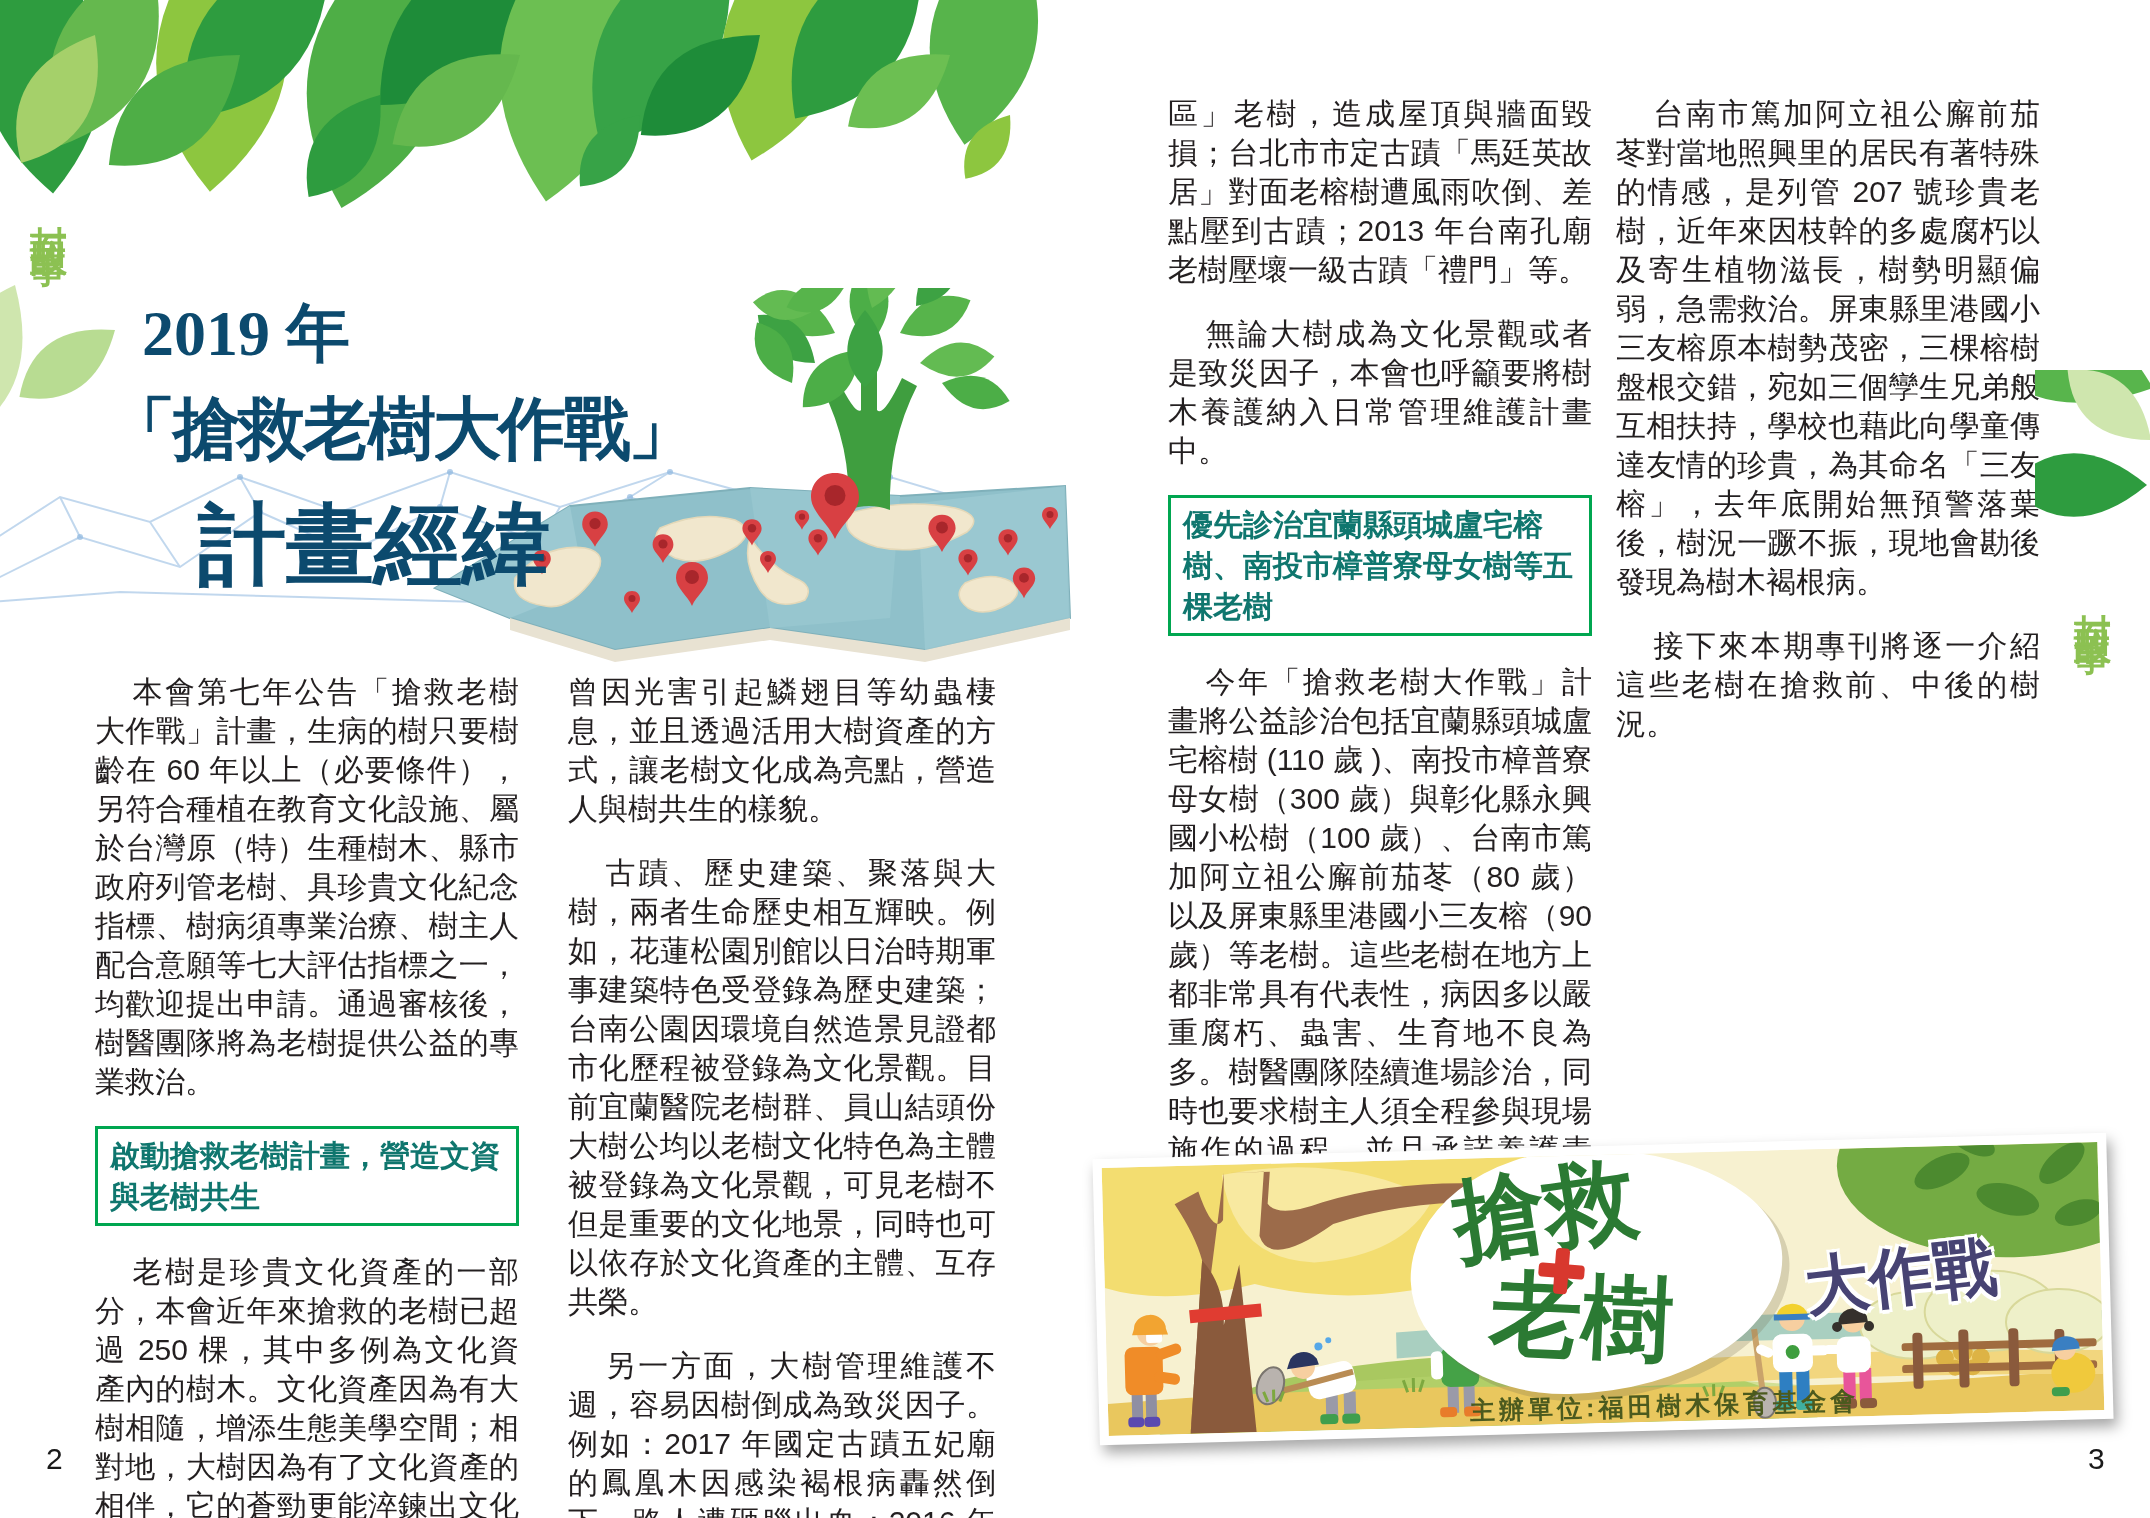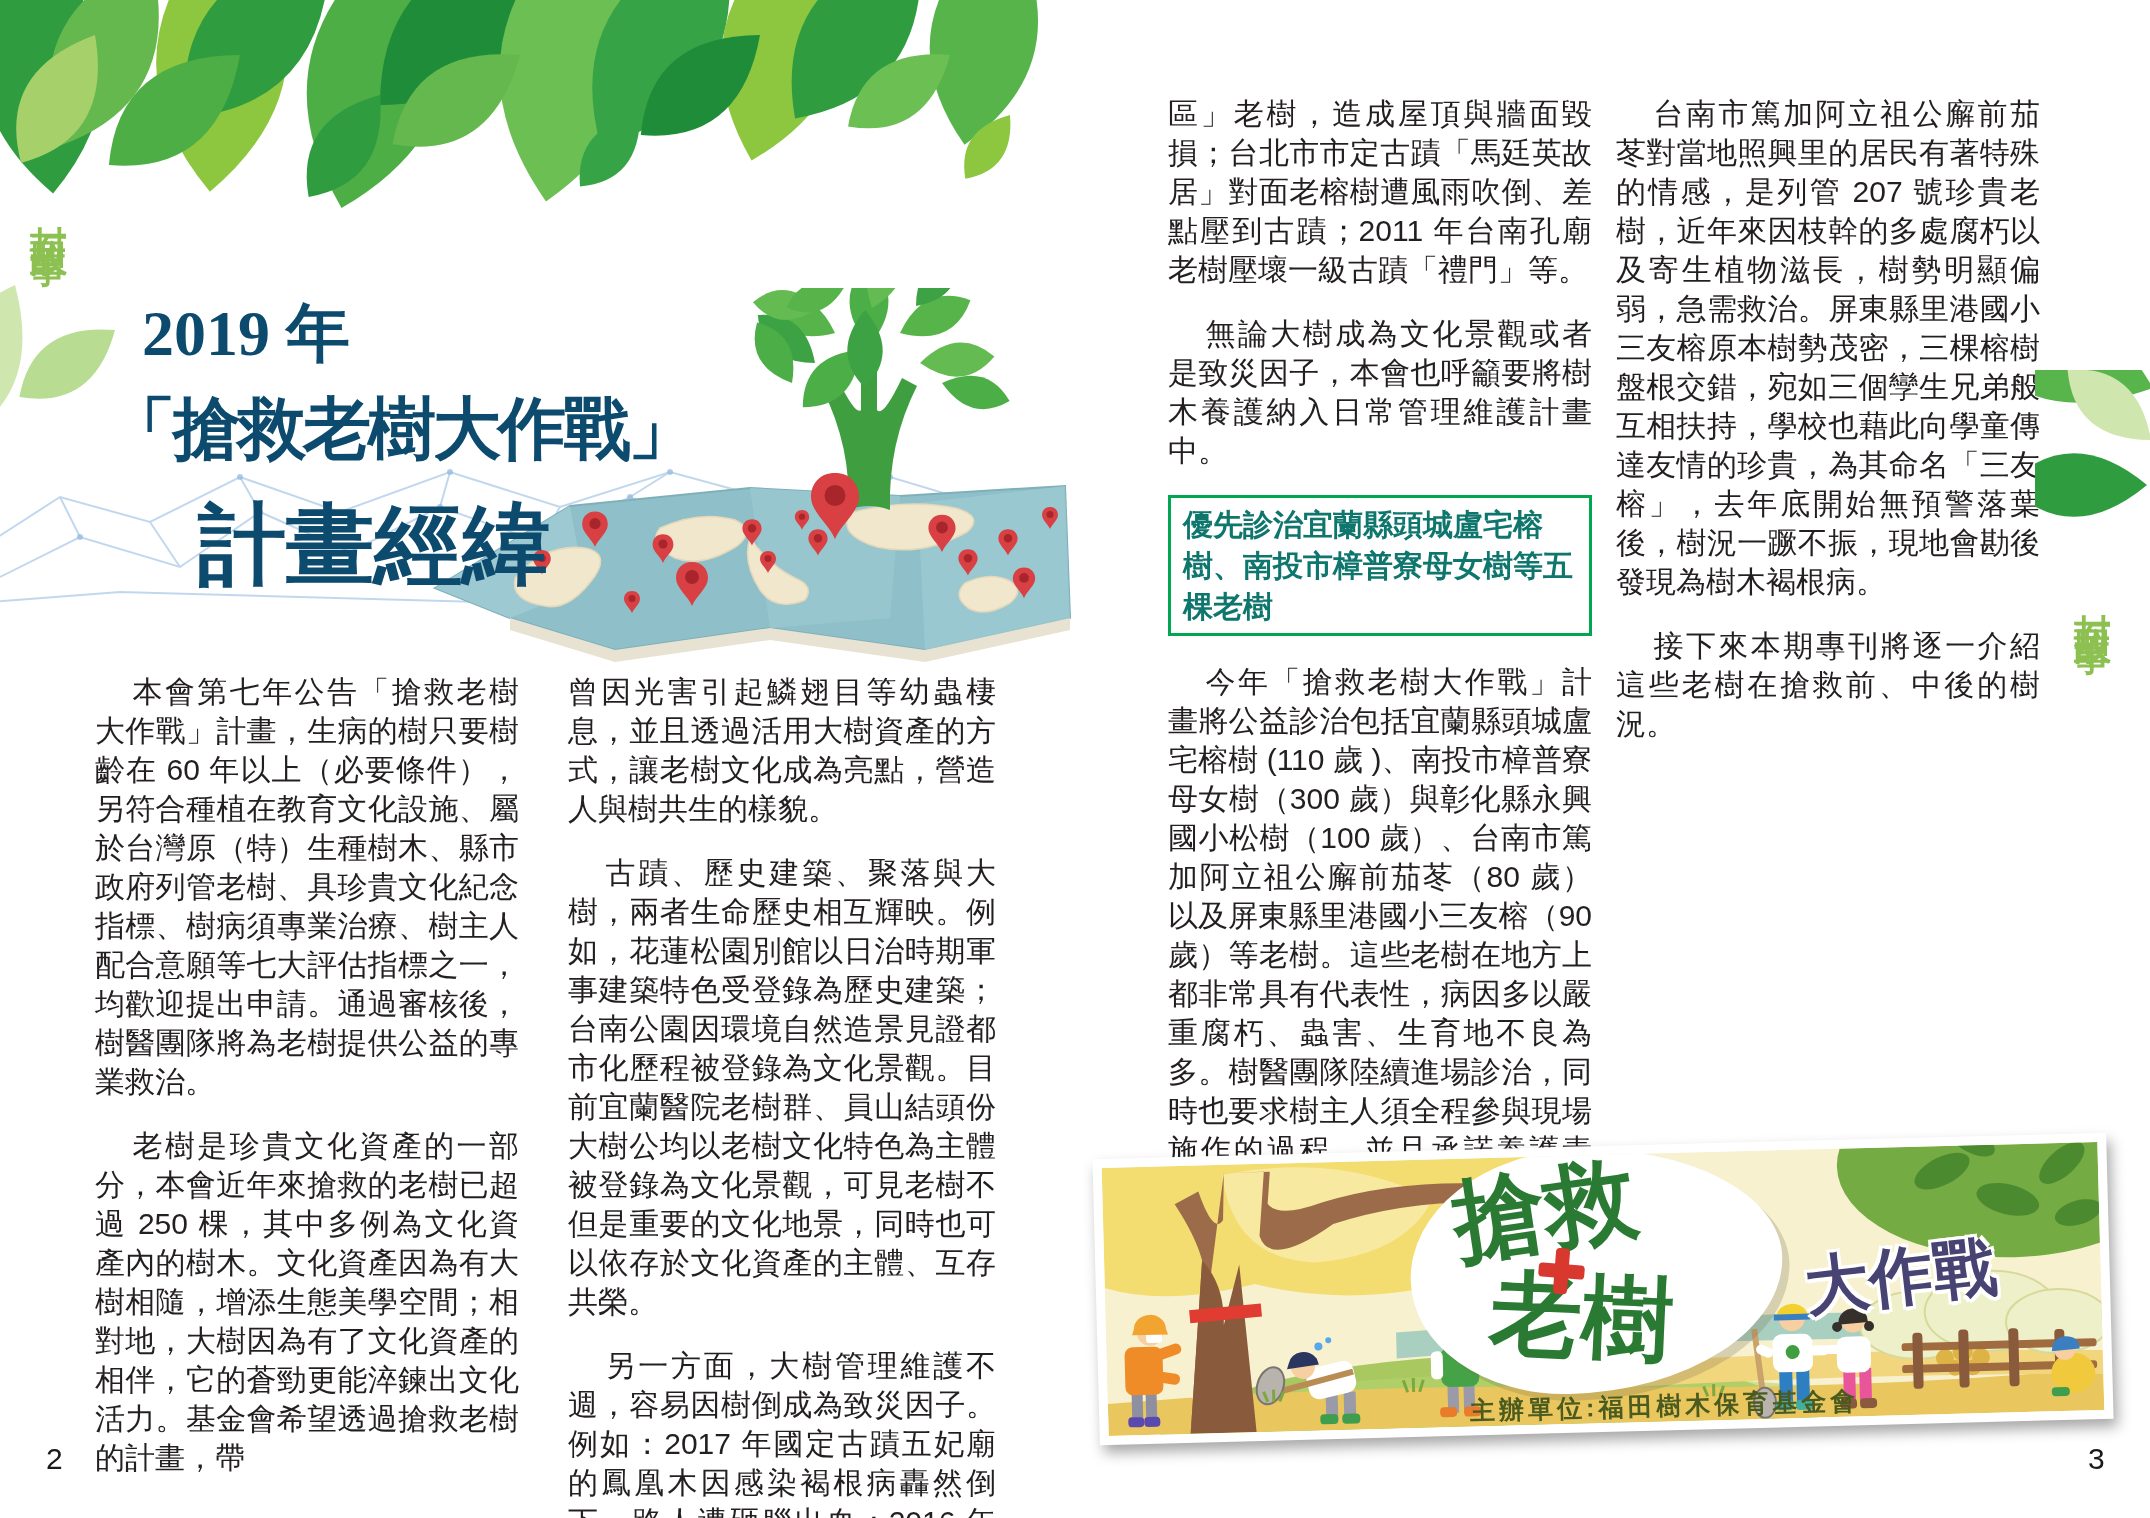--- a/index.html
+++ b/index.html
@@ -182,33 +182,34 @@
 </svg>
 
 <div class="v-label v-label-left">封面故事</div>
 
 <div class="title-line title-l1">2019 年</div>
 <div class="title-line title-l2">「搶救老樹大作戰」</div>
 <div class="title-line title-l3">計畫經緯</div>
 
 <div class="col col-l1">
   <p class="indent">本會第七年公告「搶救老樹大作戰」計畫，生病的樹只要樹齡在 60 年以上（必要條件），另符合種植在教育文化設施、屬於台灣原（特）生種樹木、縣市政府列管老樹、具珍貴文化紀念指標、樹病須專業治療、樹主人配合意願等七大評估指標之一，均歡迎提出申請。通過審核後，樹醫團隊將為老樹提供公益的專業救治。</p>
+  <div class="green-box">啟動搶救老樹計畫，營造文資與老樹共生</div>
   <p class="indent">老樹是珍貴文化資產的一部分，本會近年來搶救的老樹已超過 250 棵，其中多例為文化資產內的樹木。文化資產因為有大樹相隨，增添生態美學空間；相對地，大樹因為有了文化資產的相伴，它的蒼勁更能淬鍊出文化活力。基金會希望透過搶救老樹的計畫，帶</p>
 </div>
 
 <div class="col col-l2">
   <p>曾因光害引起鱗翅目等幼蟲棲息，並且透過活用大樹資產的方式，讓老樹文化成為亮點，營造人與樹共生的樣貌。</p>
   <p class="indent">古蹟、歷史建築、聚落與大樹，兩者生命歷史相互輝映。例如，花蓮松園別館以日治時期軍事建築特色受登錄為歷史建築；台南公園因環境自然造景見證都市化歷程被登錄為文化景觀。目前宜蘭醫院老樹群、員山結頭份大樹公均以老樹文化特色為主體被登錄為文化景觀，可見老樹不但是重要的文化地景，同時也可以依存於文化資產的主體、互存共榮。</p>
   <p class="indent">另一方面，大樹管理維護不週，容易因樹倒成為致災因子。例如：2017 年國定古蹟五妃廟的鳳凰木因感染褐根病轟然倒下，路人遭砸腦出血；2016 年梅姬颱風吹倒「北港水道頭文化園</p>
 </div>
 
 <div class="page-num page-num-left">2</div>
 
 <div class="col col-r1">
-  <p>區」老樹，造成屋頂與牆面毀損；台北市市定古蹟「馬廷英故居」對面老榕樹遭風雨吹倒、差點壓到古蹟；2011 年台南孔廟老樹壓壞一級古蹟「禮門」等。</p>
+  <p>區」老樹，造成屋頂與牆面毀損；台北市市定古蹟「馬廷英故居」對面老榕樹遭風雨吹倒、差點壓到古蹟；2013 年台南孔廟老樹壓壞一級古蹟「禮門」等。</p>
   <p class="indent">無論大樹成為文化景觀或者是致災因子，本會也呼籲要將樹木養護納入日常管理維護計畫中。</p>
   <div class="green-box">優先診治宜蘭縣頭城盧宅榕樹、南投市樟普寮母女樹等五棵老樹</div>
   <p class="indent">今年「搶救老樹大作戰」計畫將公益診治包括宜蘭縣頭城盧宅榕樹 (110 歲 )、南投市樟普寮母女樹（300 歲）與彰化縣永興國小松樹（100 歲）、台南市篤加阿立祖公廨前茄苳（80 歲）以及屏東縣里港國小三友榕（90 歲）等老樹。這些老樹在地方上都非常具有代表性，病因多以嚴重腐朽、蟲害、生育地不良為多。樹醫團隊陸續進場診治，同時也要求樹主人須全程參與現場施作的過程，並且承諾養護責任，定期回報樹木生長的狀況，共同攜手維護老樹的健康。</p>
   <p class="indent">宜蘭縣頭城盧宅榕樹為編號宜頭 003 號列管老樹，原樹形勢宏偉，年初</p>
 </div>
 
 <div class="col col-r2">
   <p class="indent">台南市篤加阿立祖公廨前茄苳對當地照興里的居民有著特殊的情感，是列管 207 號珍貴老樹，近年來因枝幹的多處腐朽以及寄生植物滋長，樹勢明顯偏弱，急需救治。屏東縣里港國小三友榕原本樹勢茂密，三棵榕樹盤根交錯，宛如三個孿生兄弟般互相扶持，學校也藉此向學童傳達友情的珍貴，為其命名「三友榕」，去年底開始無預警落葉後，樹況一蹶不振，現地會勘後發現為樹木褐根病。</p>
   <p class="indent">接下來本期專刊將逐一介紹這些老樹在搶救前、中後的樹況。</p>
 </div>

